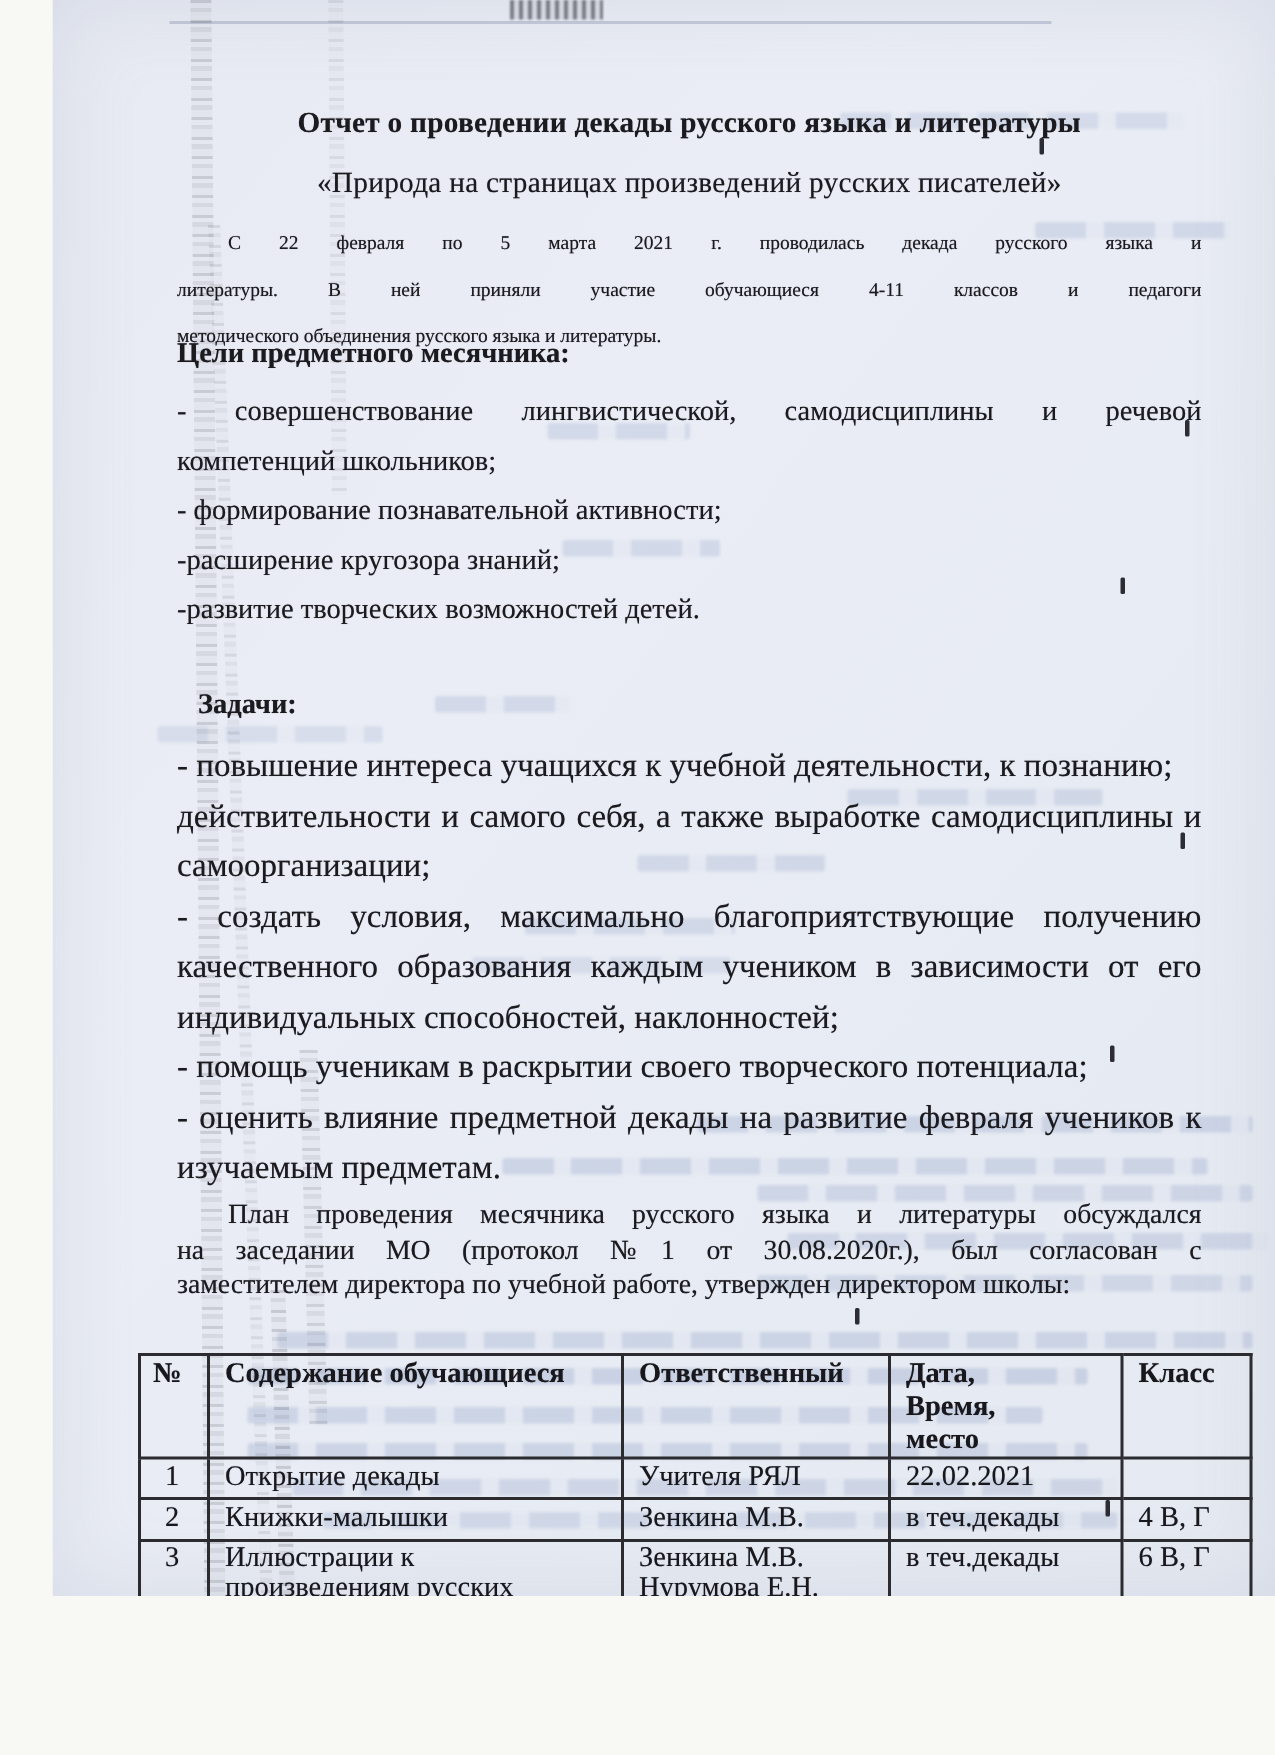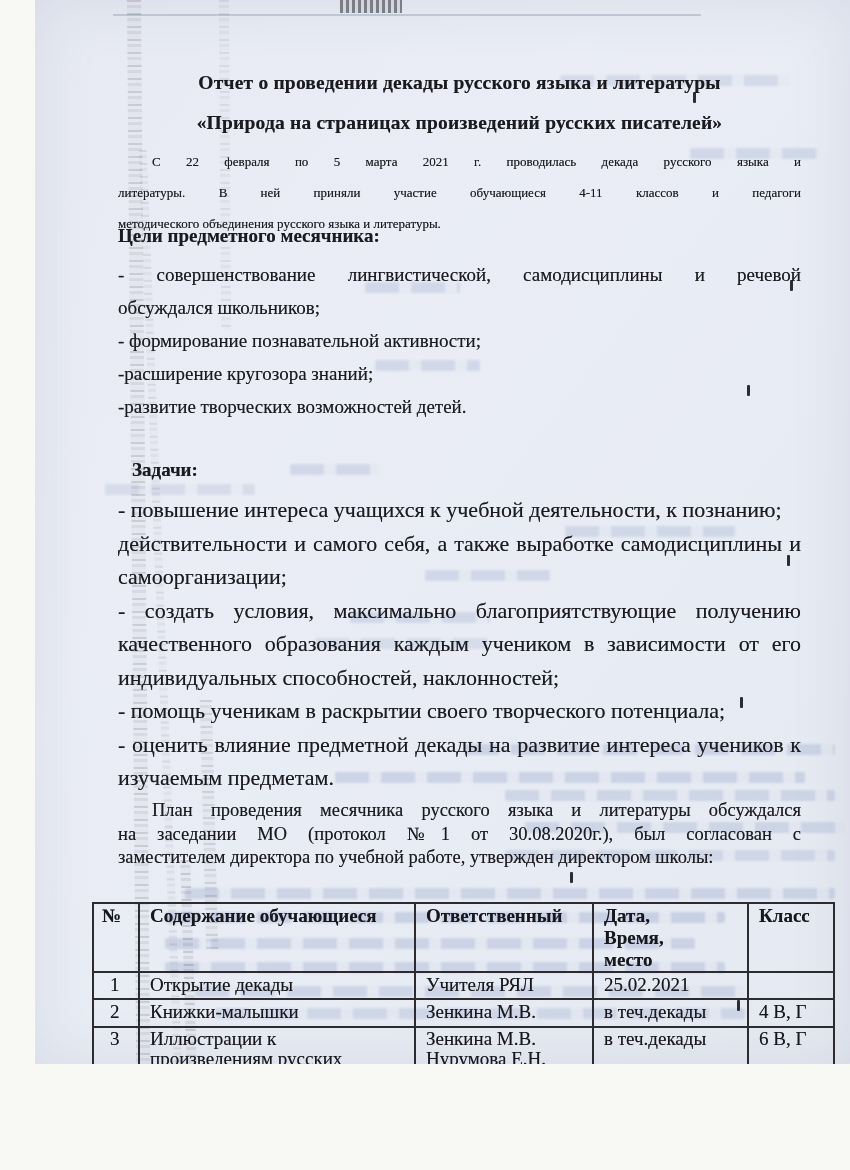--- a/index.html
+++ b/index.html
@@ -12,21 +12,21 @@
   .sheet{
     position:absolute;left:35px;top:0;width:815px;height:1064px;
     background:linear-gradient(128deg,#e7eaf2 0%,#eaedf5 35%,#e7ebf3 70%,#e5e9f1 100%);
     box-shadow:inset 0 0 55px rgba(140,152,180,.18);
     overflow:hidden;
   }
   .ink{color:#1a1a1f;text-shadow:0 0 .5px rgba(25,25,35,.55);}
   
   .abs{position:absolute;}
   .doc-title{left:83px;width:683px;top:72px;font-size:19.5px;font-weight:bold;text-align:center;letter-spacing:.2px;}
-  .doc-subtitle{left:83px;width:683px;top:112px;font-size:19.5px;font-weight:bold;text-align:center;letter-spacing:.2px;}
+  .doc-subtitle{left:83px;width:683px;top:112px;font-size:19.5px;font-weight:normal;text-align:center;letter-spacing:.2px;}
   .intro{left:83px;width:683px;top:146px;font-size:13px;}
   .intro .tl{line-height:31px;}
   .goals-head{left:83px;top:225px;font-size:19px;font-weight:bold;}
   .goals{left:83px;width:683px;top:258px;font-size:19px;}
   .goals .tl{line-height:33px;}
   .tasks-head{left:97px;top:459px;font-size:19px;font-weight:bold;}
   .tasks{left:83px;width:683px;top:493px;font-size:22px;}
   .tasks .tl{line-height:33.5px;}
   .plan{left:83px;width:683px;top:799px;font-size:18.5px;}
   .plan .tl{line-height:23.5px;}
@@ -132,36 +132,36 @@
 
   <div class="abs intro ink">
     <div class="tl j indent">С 22 февраля по 5 марта 2021 г. проводилась декада русского языка и</div>
     <div class="tl j">литературы. В ней приняли участие обучающиеся 4-11 классов и педагоги</div>
     <div class="tl">методического объединения русского языка и литературы.</div>
   </div>
 
   <div class="abs goals-head ink">Цели предметного месячника:</div>
   <div class="abs goals ink">
     <div class="tl j">- совершенствование лингвистической, самодисциплины и речевой</div>
-    <div class="tl">обсуждался школьников;</div>
+    <div class="tl">компетенций школьников;</div>
     <div class="tl">- формирование познавательной активности;</div>
     <div class="tl">-расширение кругозора знаний;</div>
     <div class="tl">-развитие творческих возможностей детей.</div>
   </div>
 
   <div class="abs tasks-head ink">Задачи:</div>
   <div class="abs tasks ink">
     <div class="tl">- повышение интереса учащихся к учебной деятельности, к познанию;</div>
     <div class="tl j">действительности и самого себя, а также выработке самодисциплины и</div>
     <div class="tl">самоорганизации;</div>
     <div class="tl j">- создать условия, максимально благоприятствующие получению</div>
     <div class="tl j">качественного образования каждым учеником в зависимости от его</div>
     <div class="tl">индивидуальных способностей, наклонностей;</div>
     <div class="tl">- помощь ученикам в раскрытии своего творческого потенциала;</div>
-    <div class="tl j">- оценить влияние предметной декады на развитие интереса учеников к</div>
+    <div class="tl j">- оценить влияние предметной декады на развитие февраля учеников к</div>
     <div class="tl">изучаемым предметам.</div>
   </div>
 
   <div class="abs plan ink">
     <div class="tl j indent">План проведения месячника русского языка и литературы обсуждался</div>
     <div class="tl j">на заседании МО (протокол №1 от 30.08.2020г.), был согласован с</div>
     <div class="tl">заместителем директора по учебной работе, утвержден директором школы:</div>
   </div>
 
   <table class="plan-table">
@@ -179,21 +179,21 @@
       <th>Ответственный</th>
       <th class="pre">Дата,
 Время,
 место</th>
       <th>Класс</th>
     </tr>
     <tr class="r1">
       <td class="c-num">1</td>
       <td>Открытие декады</td>
       <td>Учителя РЯЛ</td>
-      <td>25.02.2021</td>
+      <td>22.02.2021</td>
       <td></td>
     </tr>
     <tr class="r2">
       <td class="c-num">2</td>
       <td>Книжки-малышки</td>
       <td>Зенкина М.В.</td>
       <td>в теч.декады</td>
       <td>4 В, Г</td>
     </tr>
     <tr class="r3">

